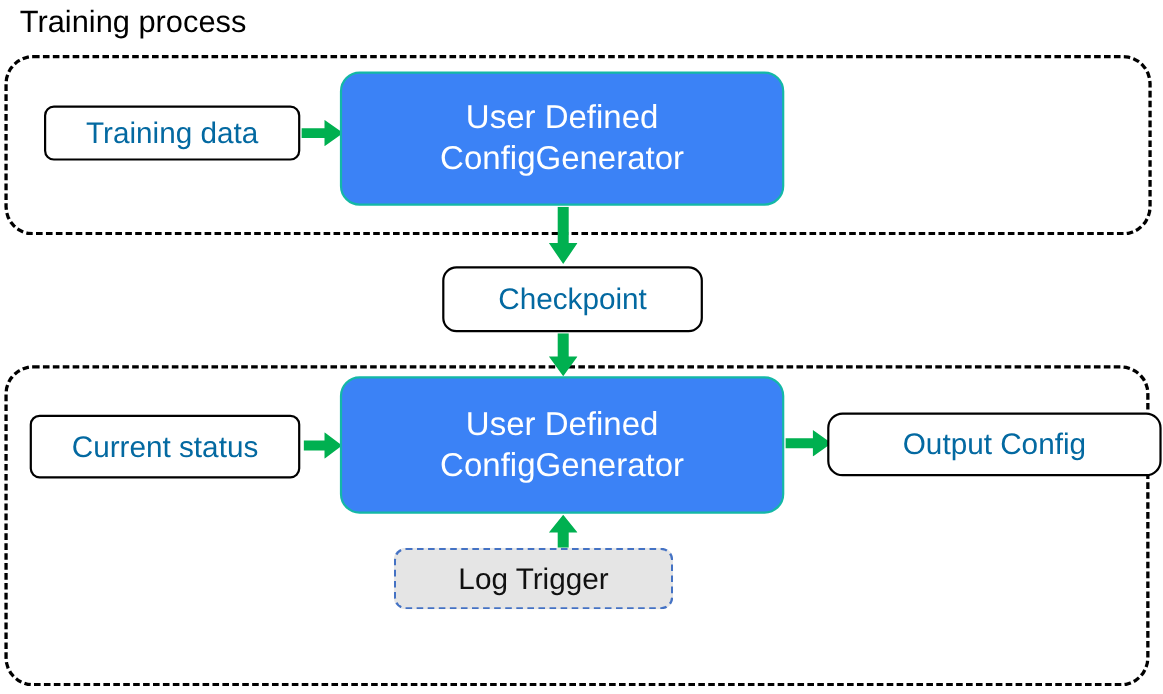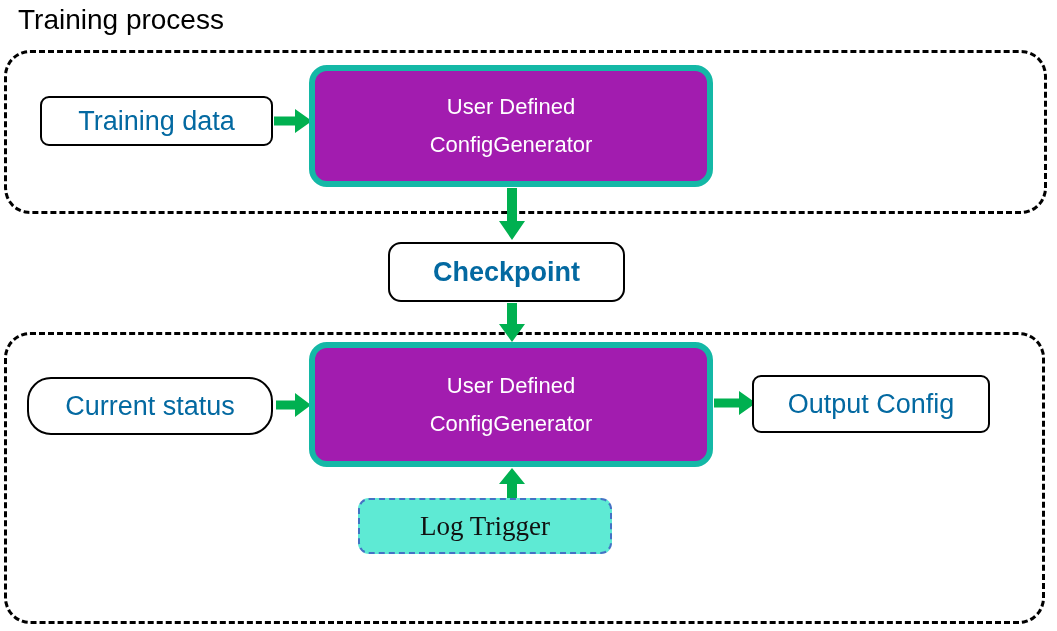--- a/index.html
+++ b/index.html
@@ -46,46 +46,45 @@
   }
 
   .checkpoint-box {
     border-width: 2.5px;
     border-radius: 13px;
   }
 
   .gen-box {
     position: absolute;
     box-sizing: border-box;
-    background: #a21caf;
-    border: 6px solid #14b8a6;
+    background: #3b82f6;
+    border: 2px solid #14b8a6;
     border-radius: 18px;
     display: flex;
     align-items: center;
     justify-content: center;
     text-align: center;
     color: #ffffff;
-    font-size: 22px;
+    font-size: 30px;
     line-height: 38px;
     white-space: pre-line;
   }
 
   .trigger-box {
     position: absolute;
     box-sizing: border-box;
-    background: #5eead4;
+    background: #e5e5e5;
     border: 2.5px dashed #4472C4;
     border-radius: 11px;
     display: flex;
     align-items: center;
     justify-content: center;
     font-size: 27px;
     color: #111111;
     white-space: nowrap;
-    font-family: Liberation Serif, serif;
   }
 
   .arrow { position: absolute; display: block; }
   .arrow polygon { fill: #00B050; }
 </style>
 </head>
 <body>
 
 <div class="canvas">
 
@@ -99,43 +98,43 @@
     <polygon points="0,7.5 21,7.5 21,0 38,12 21,24 21,16.5 0,16.5"></polygon>
   </svg>
 
   <div class="gen-box" style="left:309px; top:65px; width:404px; height:122px;">User Defined
 ConfigGenerator</div>
 
   <svg class="arrow" style="left:499px; top:188px;" width="26" height="52">
     <polygon points="8,0 18,0 18,33 26,33 13,52 0,33 8,33"></polygon>
   </svg>
 
-  <div class="io-box checkpoint-box" style="left:388px; top:242px; width:237px; height:60px;font-weight:bold;">Checkpoint</div>
+  <div class="io-box checkpoint-box" style="left:402px; top:242px; width:237px; height:60px;">Checkpoint</div>
 
 
   <div class="dashed-container" style="left:4px; top:332px; width:1041px; height:292px;"></div>
 
   <svg class="arrow" style="left:499px; top:303px;" width="26" height="39">
     <polygon points="8,0 18,0 18,21 26,21 13,39 0,21 8,21"></polygon>
   </svg>
 
-  <div class="io-box" style="left:27px; top:377px; width:246px; height:58px;border-radius:24px;">Current status</div>
+  <div class="io-box" style="left:27px; top:377px; width:246px; height:58px;">Current status</div>
 
   <svg class="arrow" style="left:276px; top:393px;" width="35" height="24">
     <polygon points="0,7.5 19,7.5 19,0 35,12 19,24 19,16.5 0,16.5"></polygon>
   </svg>
 
   <div class="gen-box" style="left:309px; top:342px; width:404px; height:125px;">User Defined
 ConfigGenerator</div>
 
   <svg class="arrow" style="left:714px; top:391px;" width="42" height="24">
     <polygon points="0,7.5 25,7.5 25,0 42,12 25,24 25,16.5 0,16.5"></polygon>
   </svg>
 
-  <div class="io-box" style="left:752px; top:375px; width:238px; height:58px;">Output Config</div>
+  <div class="io-box" style="left:752px; top:375px; width:304px; height:58px;border-radius:14px;">Output Config</div>
 
   <svg class="arrow" style="left:499px; top:468px;" width="26" height="30">
     <polygon points="13,0 26,16 18,16 18,30 8,30 8,16 0,16"></polygon>
   </svg>
 
   <div class="trigger-box" style="left:358px; top:498px; width:254px; height:56px; z-index:1;">Log Trigger</div>
 
 
 </div>
 

